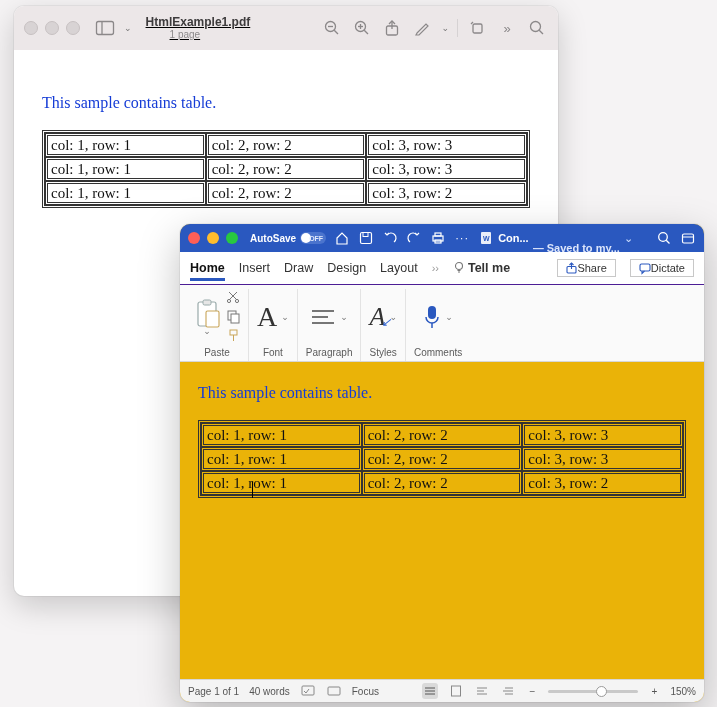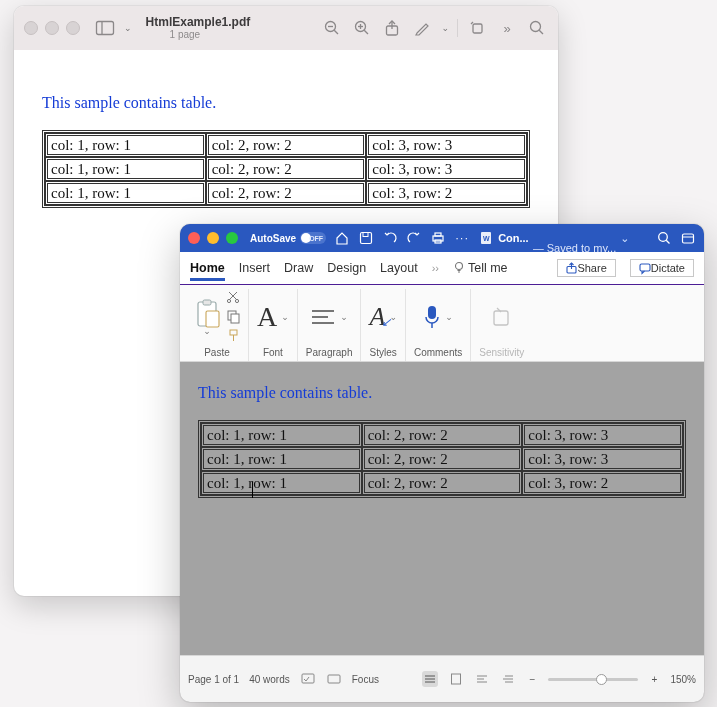--- a/index.html
+++ b/index.html
@@ -3,61 +3,61 @@
 <meta charset="utf-8">
 <style>
   html,body{margin:0;padding:0;font-family:-apple-system,BlinkMacSystemFont,"Segoe UI",Helvetica,Arial,sans-serif;background:#f5f3f4;width:717px;height:707px;overflow:hidden;position:relative;}
   
   .pdf-win{position:absolute;left:14px;top:6px;width:544px;height:590px;background:#fff;border-radius:10px;box-shadow:0 10px 30px rgba(0,0,0,.18),0 0 0 1px rgba(0,0,0,.05);}
   .pdf-titlebar{height:44px;background:#ece7e8;border-radius:10px 10px 0 0;display:flex;align-items:center;padding:0 10px;gap:8px;}
   .traffic{display:flex;gap:7px;margin-right:6px;}
   .dot{width:12px;height:12px;border-radius:50%;background:#d8d3d4;border:1px solid #c7c1c2;}
   .ptb-btn{width:22px;height:22px;border-radius:4px;display:flex;align-items:center;justify-content:center;color:#6c6a6b;}
   .ptb-sep{width:1px;height:18px;background:#d6d2d3;}
-  .pdf-title{display:flex;flex-direction:column;line-height:1.1;margin:0 6px;flex:0 0 auto;}
+  .pdf-title{display:flex;flex-direction:column;line-height:1.1;margin:0 6px;flex:0 0 auto;text-decoration:underline;}
   .pdf-title .t1{font-size:12px;font-weight:600;color:#3d3b3c;}
   .pdf-title .t2{font-size:10px;color:#8d8a8b;margin-left:24px;}
   .pdf-tb-spacer{flex:1;}
   .pdf-body{padding:44px 28px 0 28px;font-family:"Times New Roman",Times,serif;}
   .sample-line{color:#153cd6;font-size:16px;margin-bottom:18px;}
   table.doc-table{border-collapse:separate;border-spacing:0;border:3px double #333;width:100%;font-size:15px;}
   table.doc-table td{border:3px double #333;padding:0 3px;height:18px;line-height:18px;white-space:nowrap;color:#111;}
   
-  .word-win{position:absolute;left:180px;top:224px;width:524px;height:478px;background:#a3a3a3;border-radius:10px;box-shadow:0 14px 40px rgba(0,0,0,.25),0 0 0 1px rgba(0,0,0,.05);display:flex;flex-direction:column;overflow:hidden;}
+  .word-win{position:absolute;left:180px;top:224px;width:524px;height:478px;background:#eab308;border-radius:10px;box-shadow:0 14px 40px rgba(0,0,0,.25),0 0 0 1px rgba(0,0,0,.05);display:flex;flex-direction:column;overflow:hidden;}
   .word-tbar{height:28px;background:#2a58bf;display:flex;align-items:center;padding:0 8px;gap:8px;color:#fff;font-size:11px;}
   .wtraffic{display:flex;gap:7px;}
   .wdot{width:12px;height:12px;border-radius:50%;}
   .w-red{background:#ff5f57;}.w-yel{background:#ffbd2e;}.w-grn{background:#28c840;}
   .autosave{display:flex;align-items:center;gap:4px;font-size:10px;font-weight:600;margin-left:4px;}
   .toggle{width:26px;height:12px;border-radius:7px;background:#4b74cd;position:relative;display:inline-flex;align-items:center;}
   .toggle::before{content:"";width:10px;height:10px;background:#fff;border-radius:50%;position:absolute;left:1px;}
   .toggle-off{font-size:7px;position:absolute;right:3px;color:#dfe8fb;}
   .wt-icon{width:16px;height:16px;display:inline-flex;align-items:center;justify-content:center;}
   .wt-icon svg{display:block;}
   .wt-title{flex:1;display:flex;align-items:center;gap:4px;min-width:0;font-size:11px;}
   .wt-title .docname{font-weight:700;}
-  .wt-title .trunc{white-space:nowrap;overflow:hidden;text-overflow:ellipsis;color:#dce5fb;font-weight:400;margin-top:20px;}
+  .wt-title .trunc{white-space:nowrap;overflow:hidden;text-overflow:ellipsis;color:#dce5fb;font-weight:700;margin-top:20px;}
   
   .ribbon-tabs{height:32px;background:#fff;border-bottom:1px solid #4c1d95;display:flex;align-items:center;padding:0 10px;gap:14px;font-size:12.5px;color:#333;}
   .rtab{padding:6px 0;cursor:default;}
   .rtab.active{font-weight:700;color:#111;box-shadow:inset 0 -3px 0 #2a58bf;}
   .rtab-spacer{flex:1;}
   .share-btn,.comments-btn{border:1px solid #c8c8c8;border-radius:0;padding:2px 8px;font-size:11px;display:flex;align-items:center;color:#333;background:#fff;}
   
   .ribbon{height:72px;background:#fafafa;border-bottom:1px solid #d7d7d7;display:flex;align-items:stretch;padding:4px 6px 0 6px;}
   .rgroup{display:flex;flex-direction:column;align-items:center;justify-content:flex-end;padding:0 8px;border-right:1px solid #e3e3e3;font-size:10px;color:#5b5b5b;}
   .rgroup:last-child{border-right:none;}
   .rgroup .glabel{margin:2px 0 3px 0;}
   .rgroup.disabled{color:#b6b6b6;}
   .rg-body{flex:1;display:flex;align-items:center;justify-content:center;gap:4px;}
   
   .word-doc{flex:1;overflow:auto;padding:22px 18px 10px 18px;font-family:"Times New Roman",Times,serif;position:relative;}
   .word-cursor{position:absolute;width:1px;height:16px;background:#000;}
   
-  .word-status{height:22px;background:#f4f4f4;border-top:1px solid #d7d7d7;display:flex;align-items:center;padding:12px 8px;font-size:10px;color:#555;gap:10px;}
+  .word-status{height:22px;background:#f4f4f4;border-top:1px solid #d7d7d7;display:flex;align-items:center;padding:0 8px;font-size:10px;color:#555;gap:10px;}
   .sb-spacer{flex:1;}
   .sb-ico{width:16px;height:16px;display:inline-flex;align-items:center;justify-content:center;border-radius:3px;color:#666;}
   .sb-ico.sel{background:#d9d9d9;}
   .zoom-slider{width:90px;height:3px;background:#c9c9c9;border-radius:2px;position:relative;}
   .zoom-slider .knob{position:absolute;width:9px;height:9px;background:#fff;border:1px solid #9a9a9a;border-radius:50%;top:-4px;left:48px;}
   .zm-btn{width:12px;text-align:center;color:#555;}
   
   .chev{font-size:9px;color:#777;}
   svg{overflow:visible;}
 </style>
@@ -224,21 +224,21 @@
       </span>
   </div>
 
   <div class="ribbon-tabs">
     <div class="rtab active">Home</div>
     <div class="rtab">Insert</div>
     <div class="rtab">Draw</div>
     <div class="rtab">Design</div>
     <div class="rtab">Layout</div>
     <span style="color:#999;font-size:11px;">››</span>
-    <span style="display:flex;align-items:center;gap:3px;">
+    <span style="display:flex;align-items:center;gap:3px;font-weight:bold;">
       <svg width="12" height="14">
           <circle cx="6" cy="5" r="3.5" fill="none" stroke="#777" stroke-width="1.1"></circle>
           <line x1="4.5" y1="9.5" x2="7.5" y2="9.5" stroke="#777"></line>
           <line x1="5" y1="11" x2="7" y2="11" stroke="#777"></line>
         </svg>
       <span class="rtab" style="padding:6px 0;">Tell me</span>
     </span>
     <div class="rtab-spacer"></div>
     <div class="share-btn">
       <svg width="11" height="12">
@@ -321,29 +321,20 @@
         <svg width="18" height="26">
             <rect x="5" y="2" width="8" height="13" rx="4" fill="#2a58bf"></rect>
             <path d="M3 13 a6 6 0 0 0 12 0" fill="none" stroke="#2a58bf" stroke-width="1.5"></path>
             <line x1="9" y1="19" x2="9" y2="24" stroke="#2a58bf" stroke-width="1.5"></line>
           </svg>
         <span class="chev">⌄</span>
       </div>
       <div class="glabel">Comments</div>
     </div>
 
-    <div class="rgroup disabled">
-      <div class="rg-body">
-        <svg width="22" height="24">
-            <rect x="3" y="6" width="14" height="14" rx="2" fill="none" stroke="#c4c4c4" stroke-width="1.3"></rect>
-            <line x1="6" y1="3" x2="10" y2="7" stroke="#c4c4c4" stroke-width="1.3"></line>
-          </svg>
-      </div>
-      <div class="glabel">Sensitivity</div>
-    </div>
   </div>
 
   <div class="word-doc">
     <div class="sample-line">This sample contains table.</div>
     <table class="doc-table">
       <tbody>
           <tr>
         <td>col: 1, row: 1</td>
         <td>col: 2, row: 2</td>
         <td>col: 3, row: 3</td>

